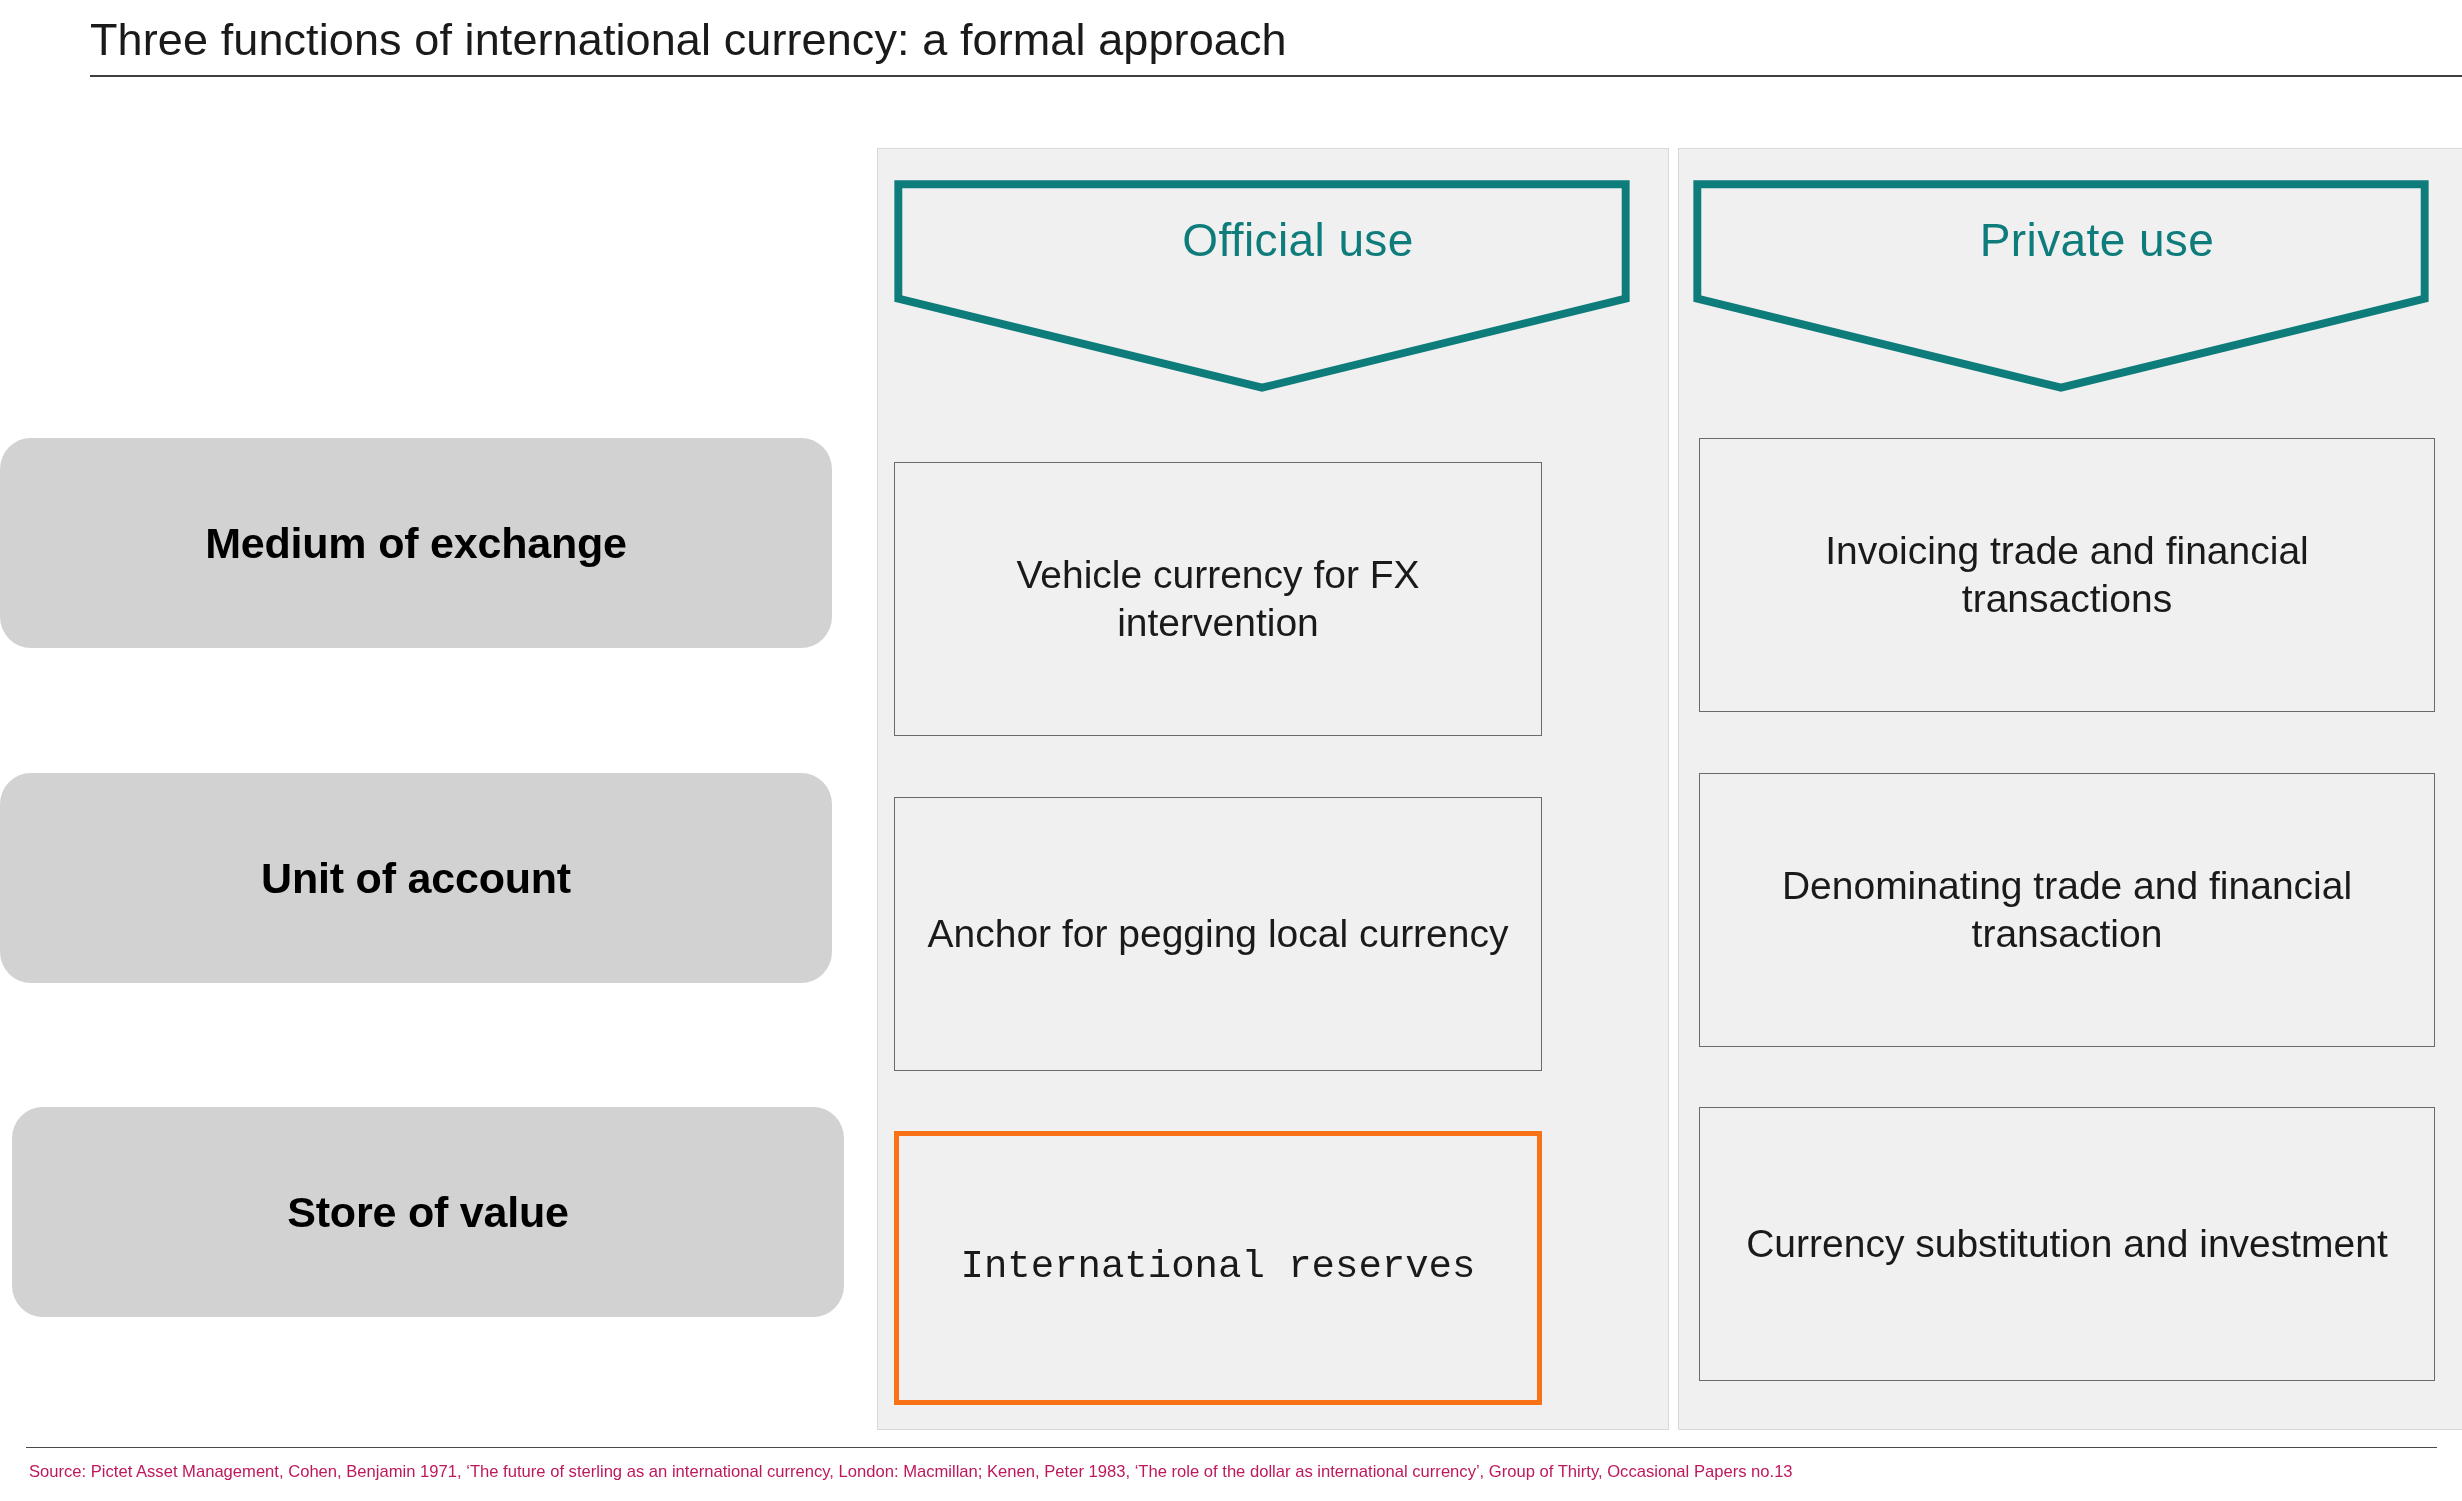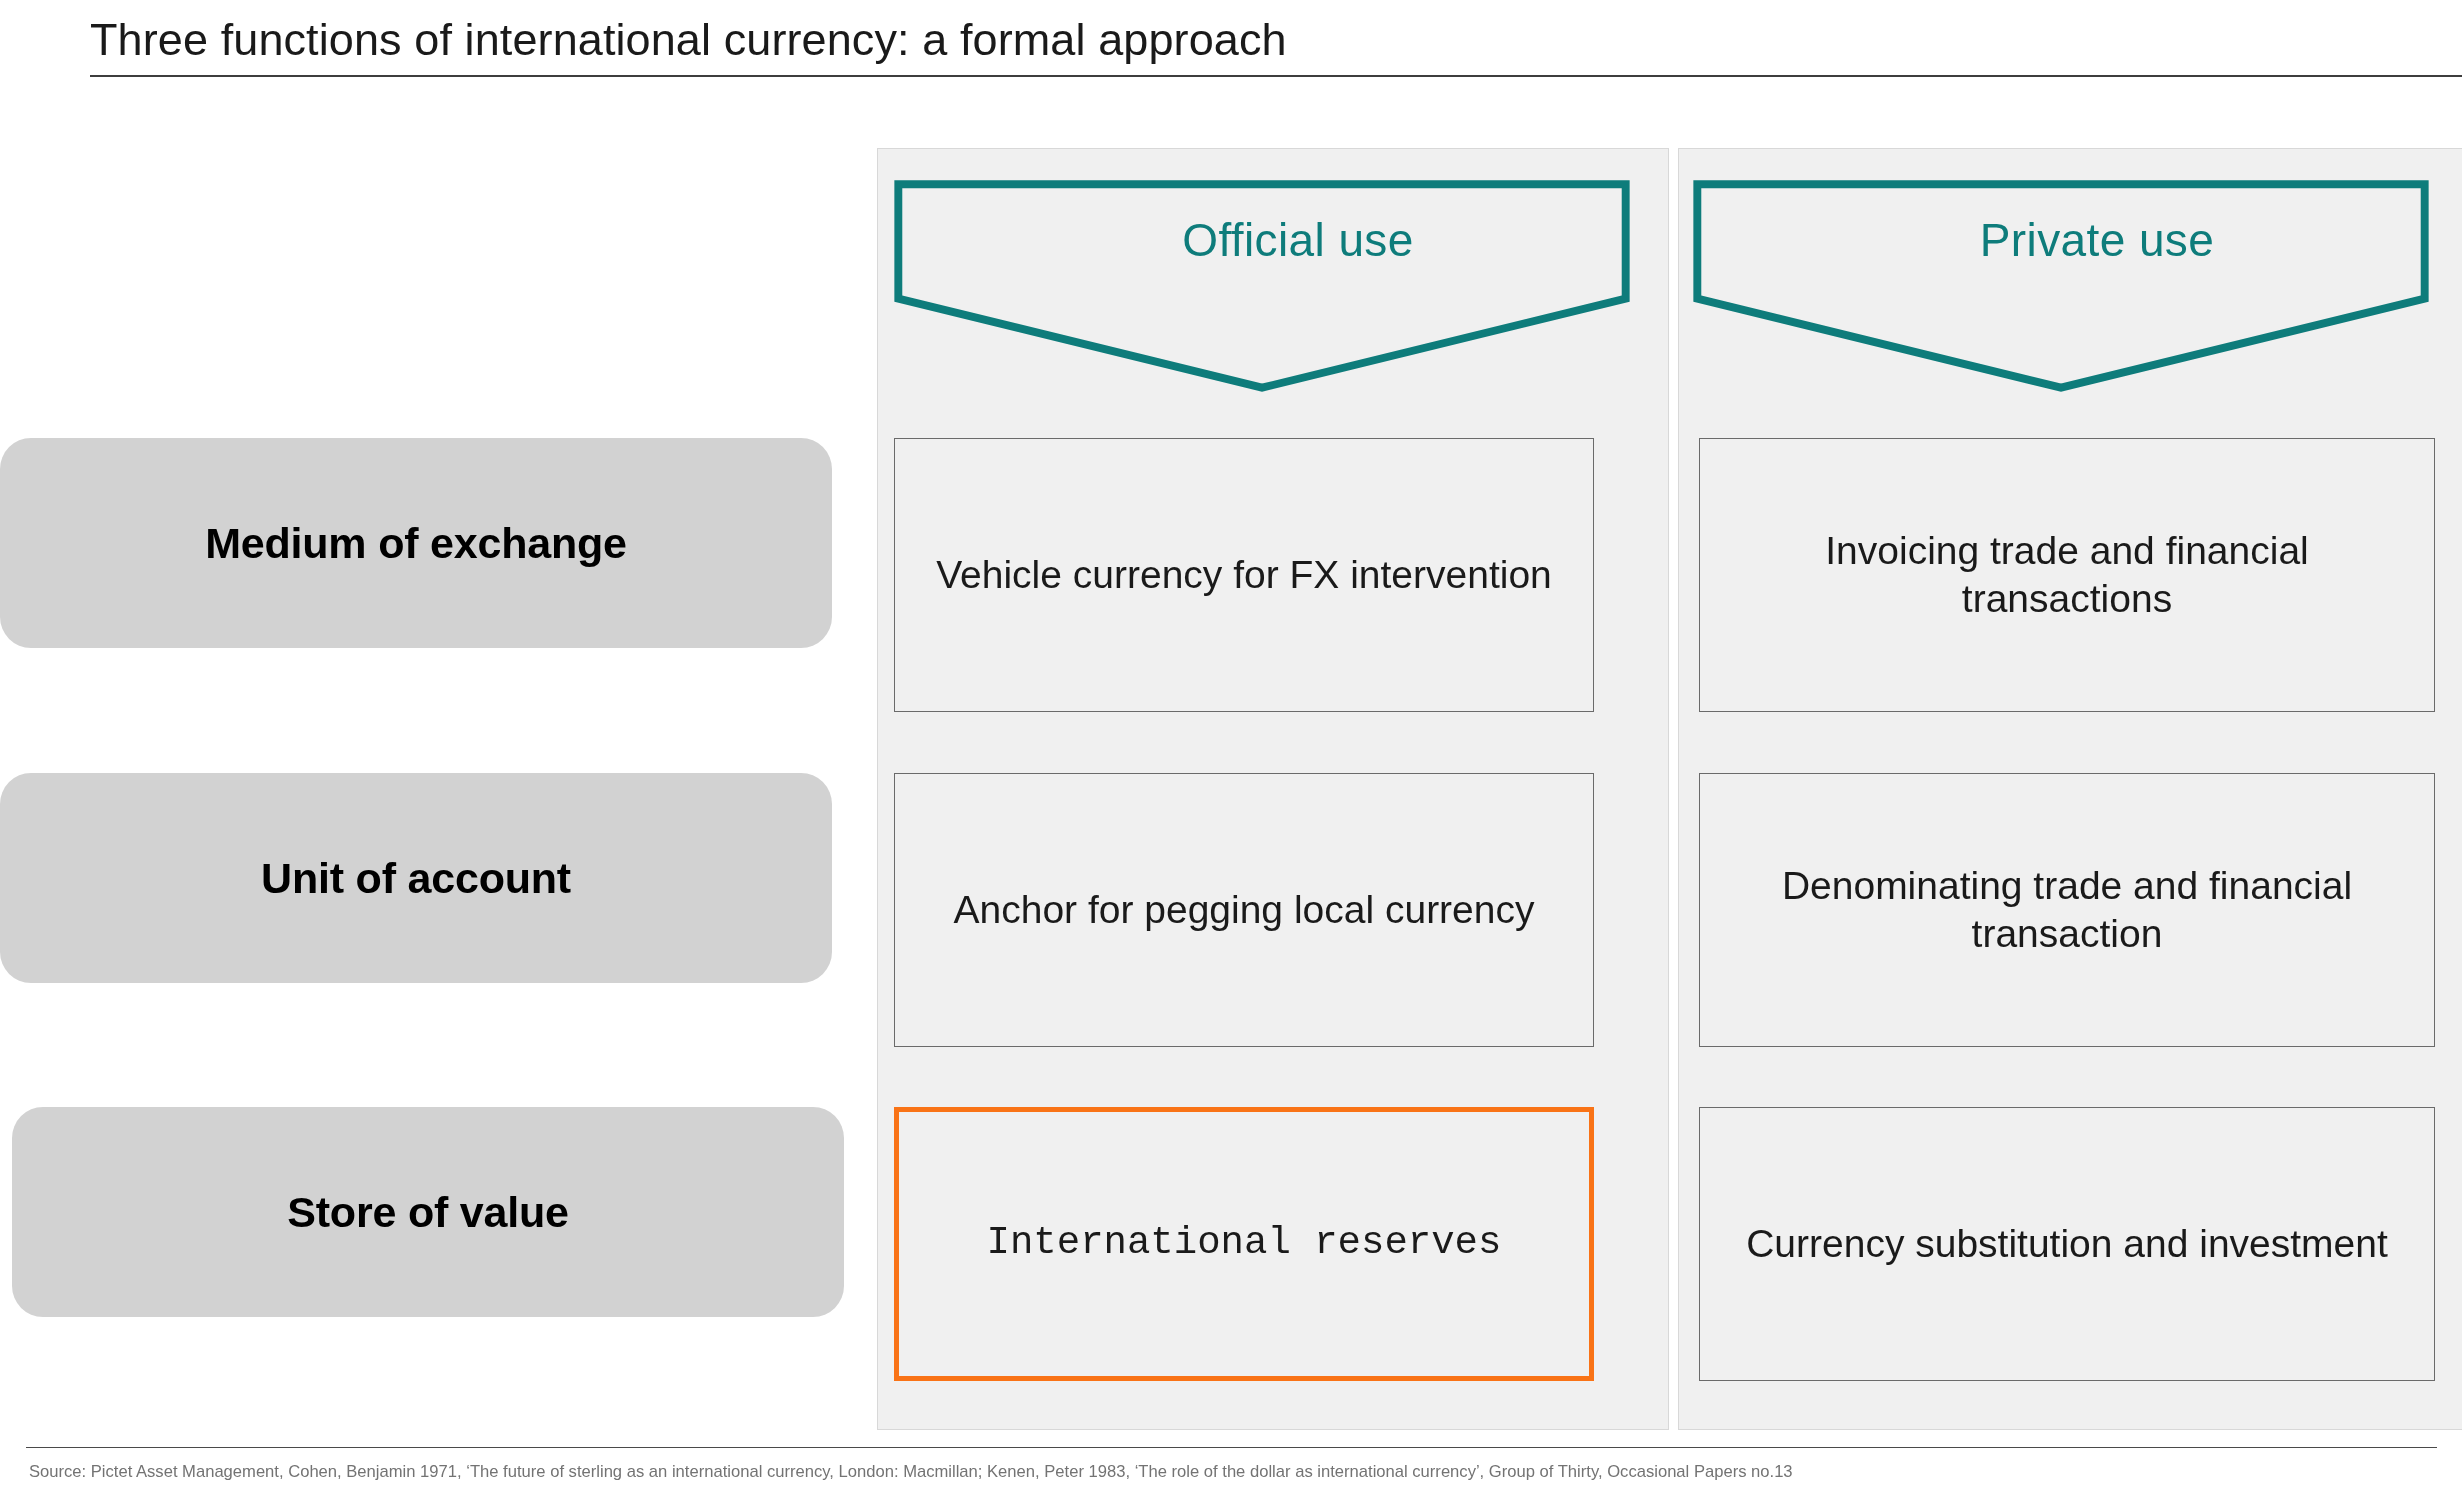--- a/index.html
+++ b/index.html
@@ -110,21 +110,21 @@
     border: 1.4px solid #6a6a6a;
     display: flex;
     align-items: center;
     justify-content: center;
     text-align: center;
     font-size: 39px;
     line-height: 1.22;
     color: #1a1a1a;
     padding: 0 32px;
   }
-  .cell.official { left: 894px; width: 700px; }
+  .cell.official { left: 894px; width: 648px; margin-top: 24px; }
   .cell.private  { left: 1699px; width: 736px; }
 
   .cell.r1 { top: 438px; height: 274px; }
   .cell.r2 { top: 773px; height: 274px; }
   .cell.r3 { top: 1107px; height: 274px; }
 
   .cell.highlight {
     border: 5px solid #f97316;
     font-family: Liberation Mono, monospace;
   }
@@ -137,21 +137,21 @@
     width: 2411px;
     height: 1.4px;
     background: #4a4a4a;
   }
   .source-text {
     position: absolute;
     left: 29px;
     top: 1462px;
     width: 2405px;
     font-size: 16.6px;
-    color: #737373;
+    color: #be185d;
     line-height: 1.2;
     white-space: nowrap;
   }
 </style>
 </head>
 <body>
 
 <div class="title-wrap">
   <div class="title">Three functions of international currency: a formal approach</div>
   <div class="title-rule"></div>

